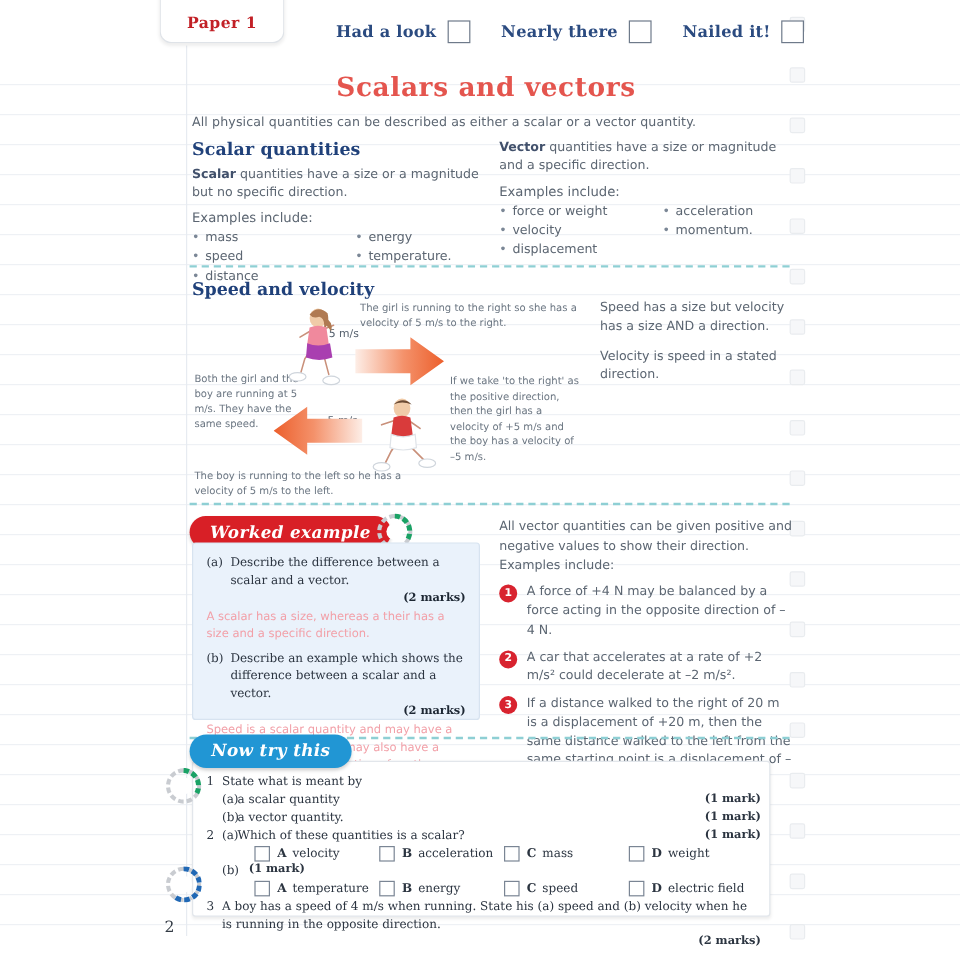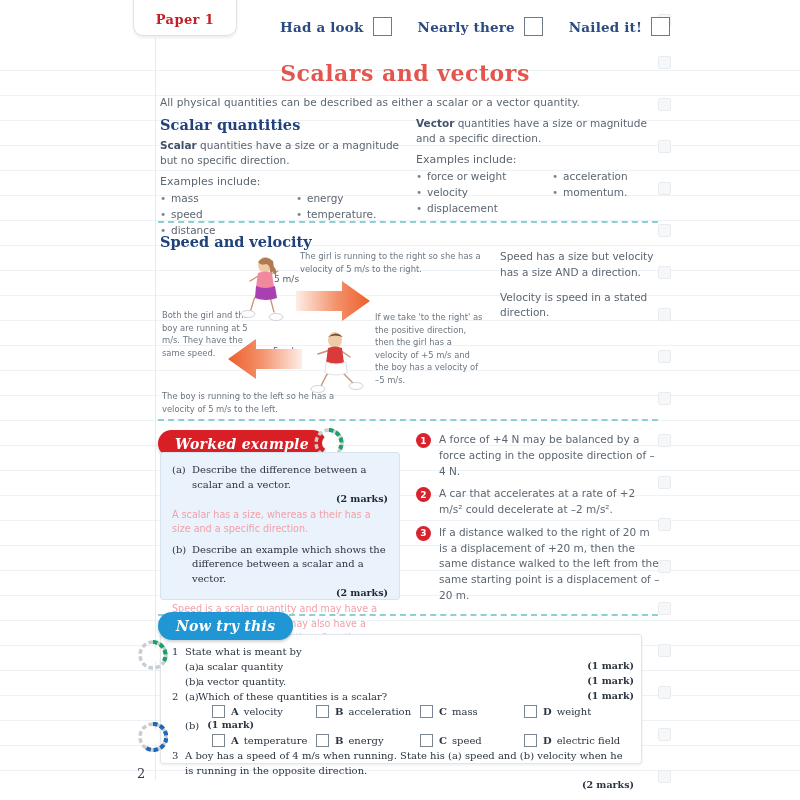--- a/index.html
+++ b/index.html
@@ -363,20 +363,21 @@
 
     <div class="q-line">
       <span class="qn">(b)</span>
       <span>Describe an example which shows the difference between a scalar and a vector.</span>
     </div>
     <div class="marks">(2 marks)</div>
     <div class="ans">Speed is a scalar quantity and may have a value of 5 m/s. Velocity may also have a value of 5 m/s but a direction of north.</div>
   </div>
 
   <div class="vp">
+    <p class="lead">All vector quantities can be given positive and negative values to show their direction. Examples include:</p>
     <div class="vp-item">
       <div class="vp-num">1</div>
       <div class="vp-txt">A force of +4 N may be balanced by a force acting in the opposite direction of –4 N.</div>
     </div>
     <div class="vp-item">
       <div class="vp-num">2</div>
       <div class="vp-txt">A car that accelerates at a rate of +2 m/s² could decelerate at –2 m/s².</div>
     </div>
     <div class="vp-item">
       <div class="vp-num">3</div>

